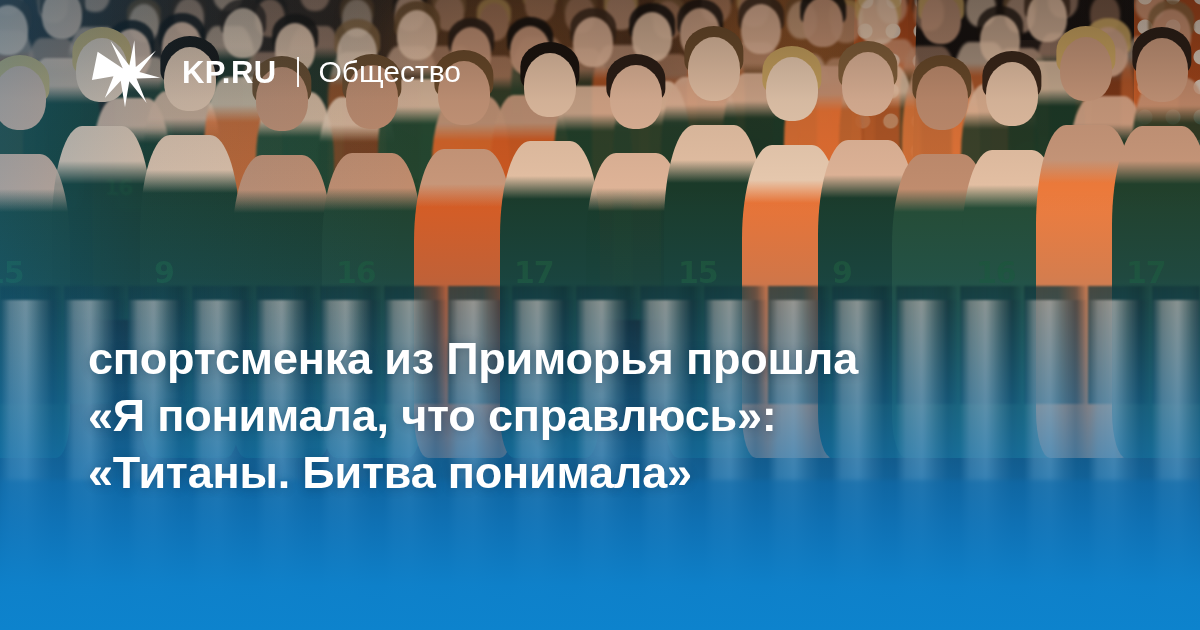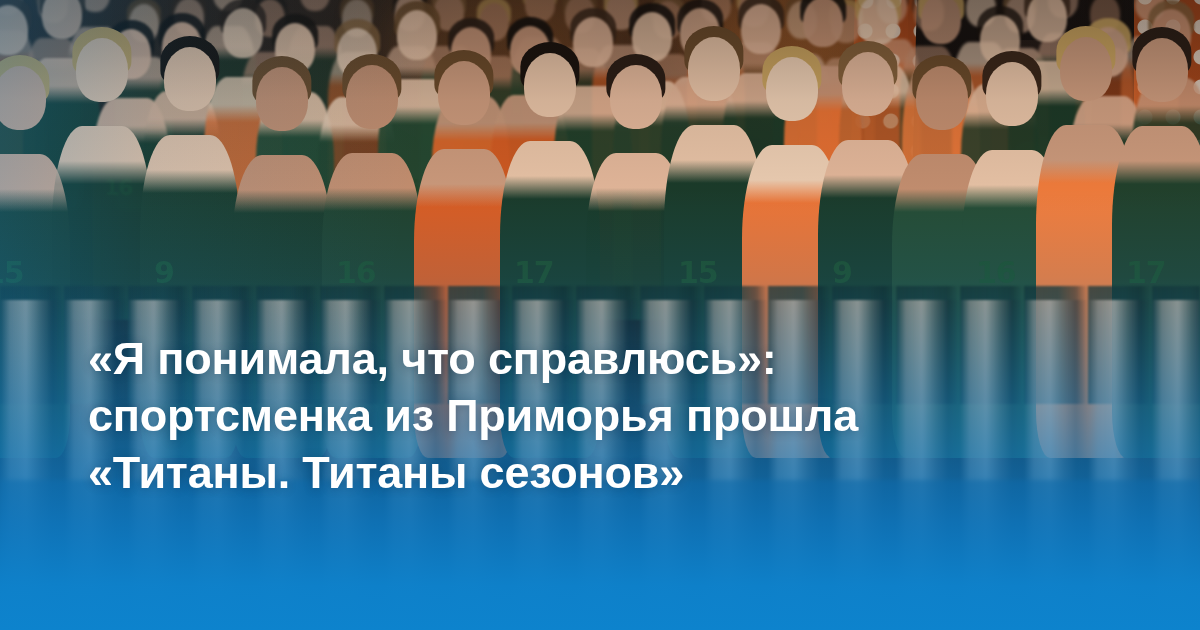--- a/index.html
+++ b/index.html
@@ -596,20 +596,28 @@
 
     <div class="shorts"></div>
     <div class="legs"></div>
     <div class="floor"></div>
   </div>
 
   <div class="tint-top"></div>
   <div class="tint-blue-left"></div>
   <div class="tint-blue"></div>
 
+  <div class="header">
+    <svg class="logo-bird" viewBox="0 0 100 100" aria-hidden="true">
+      <path d="M12 22 L47 45 L30 7 L56 41 L63 6 L65 43 L93 20 L70 50 L99 58 L66 59 L80 93 L56 63 L50 99 L44 62 L22 86 L34 56 L4 61 Z" fill="#ffffff"></path>
+    </svg>
+    <div class="brand">KP.RU</div>
+    <div class="sep"></div>
+    <div class="rubric">Общество</div>
+  </div>
 
   <div class="headline">
+    <span class="ln">спортсменка из Приморья прошла</span>
     <span class="ln">«Я понимала, что справлюсь»:</span>
-    <span class="ln">спортсменка из Приморья прошла</span>
-    <span class="ln">«Титаны. Титаны сезонов»</span>
+    <span class="ln">«Титаны. Битва понимала»</span>
   </div>
 
 </div>
 
 </body></html>

